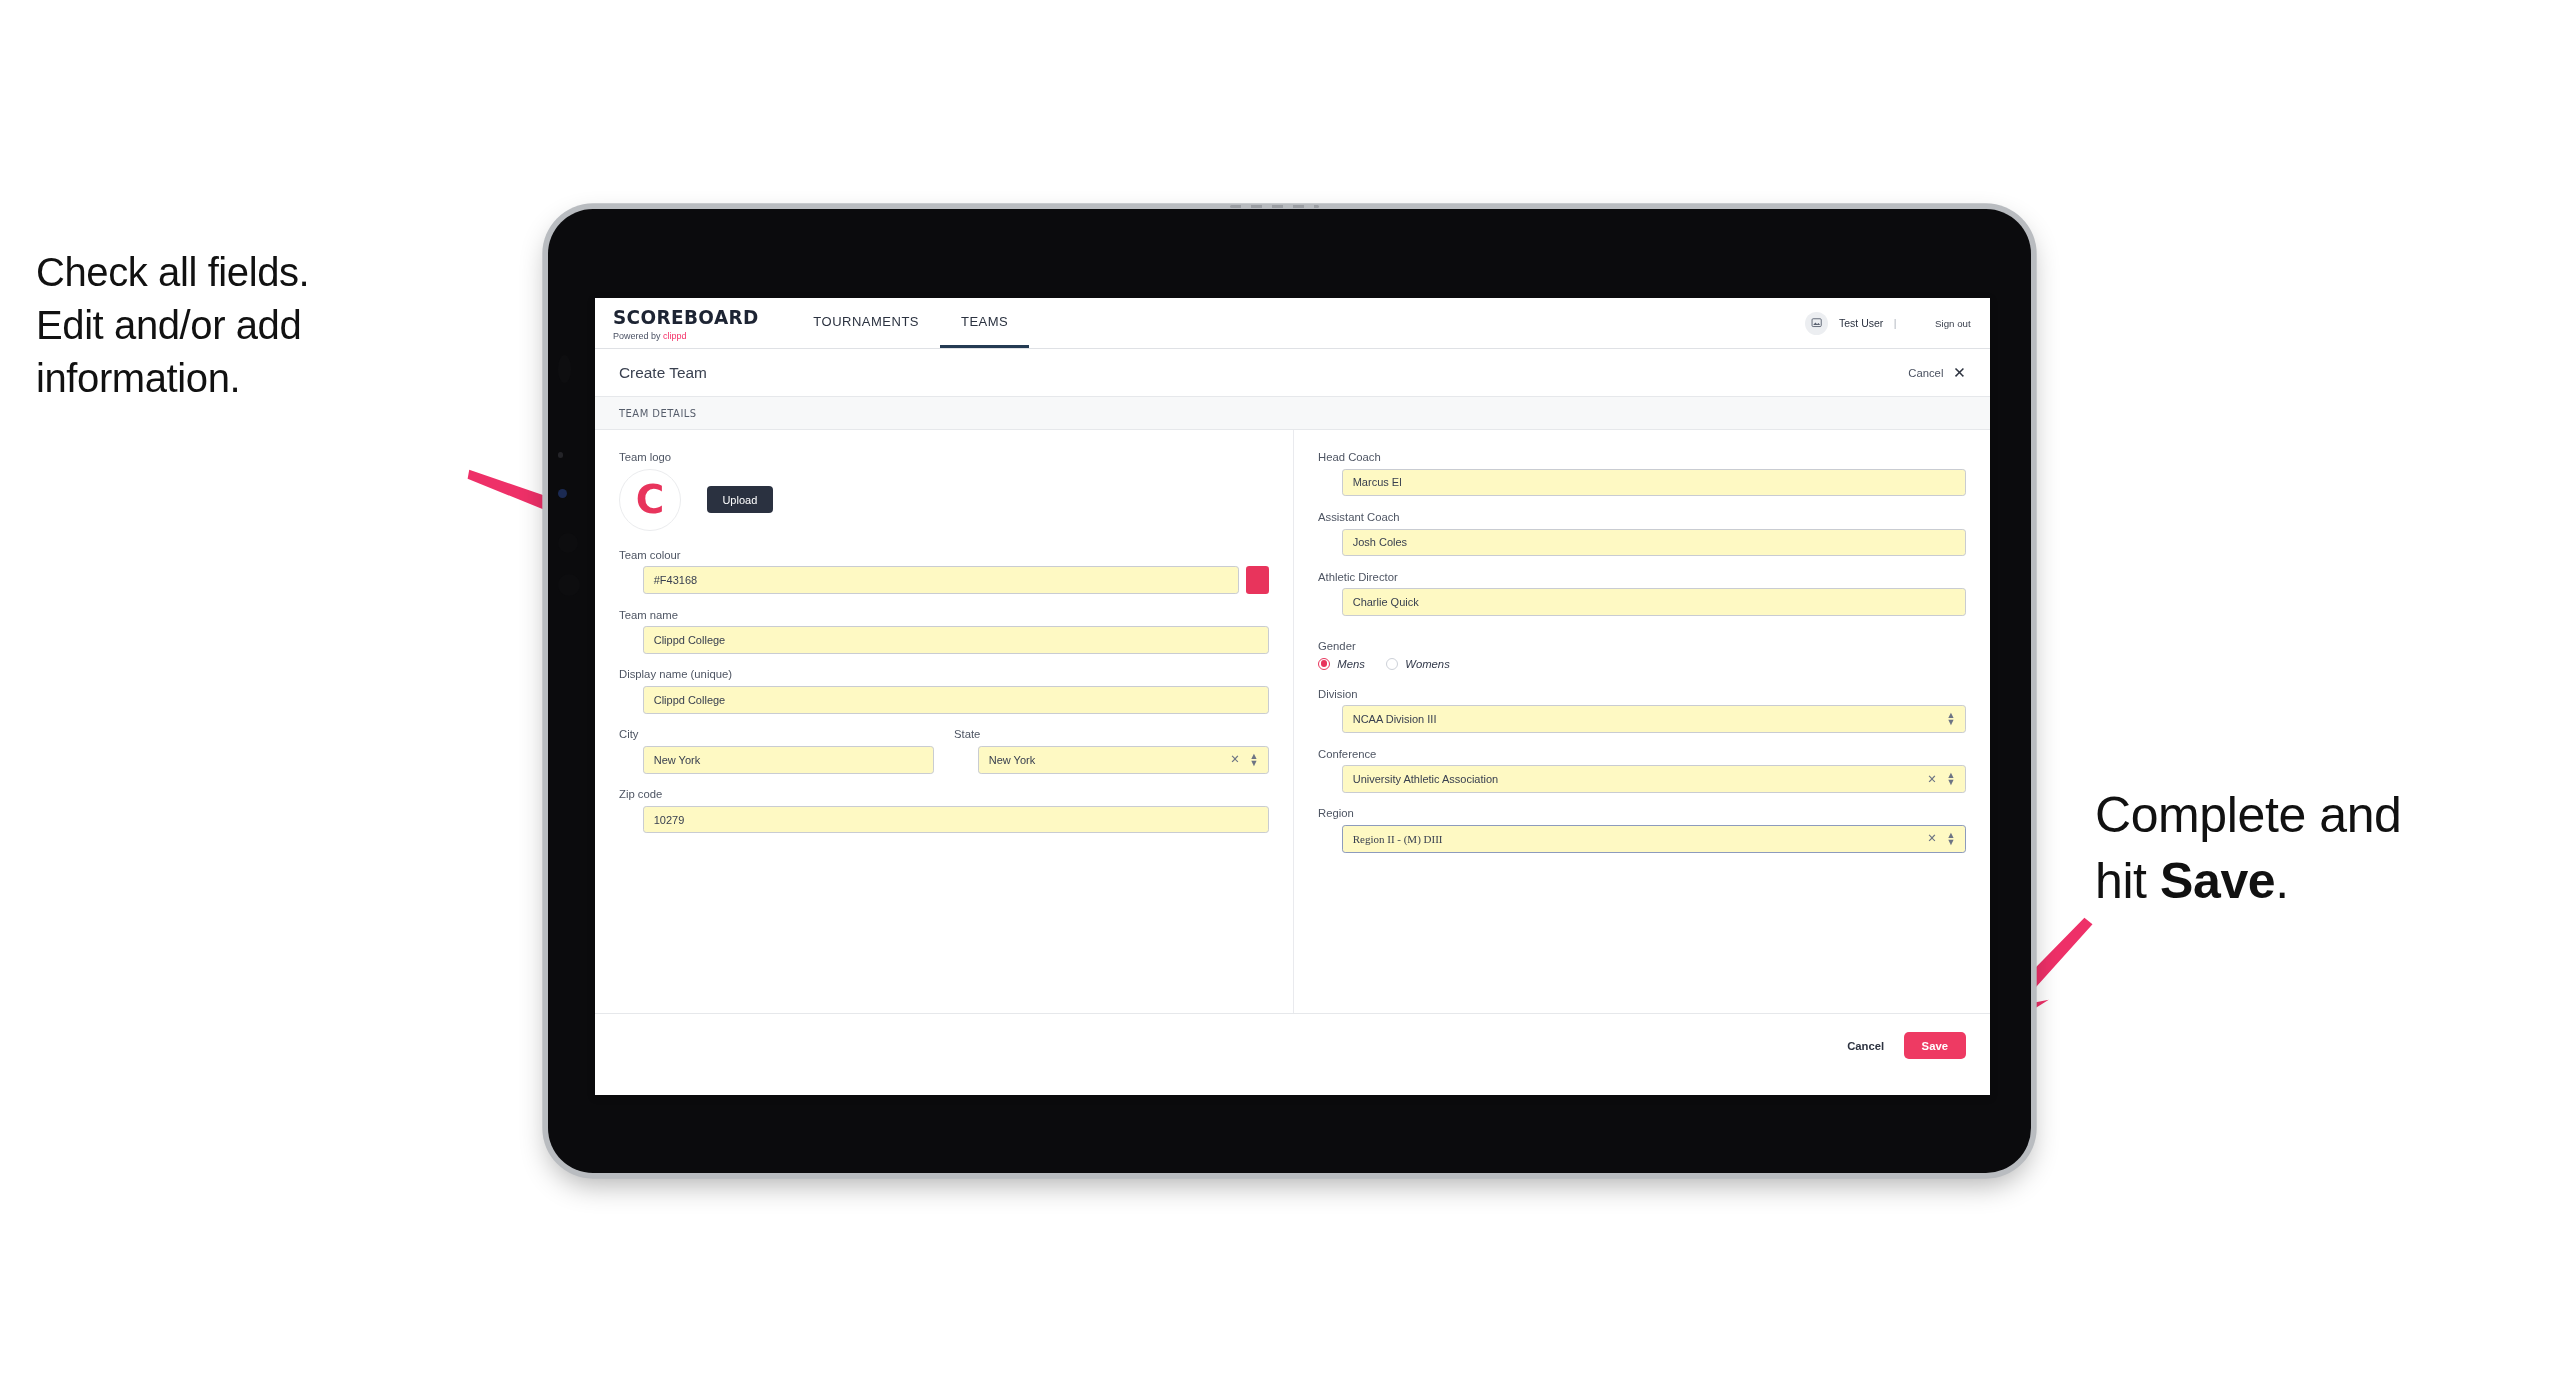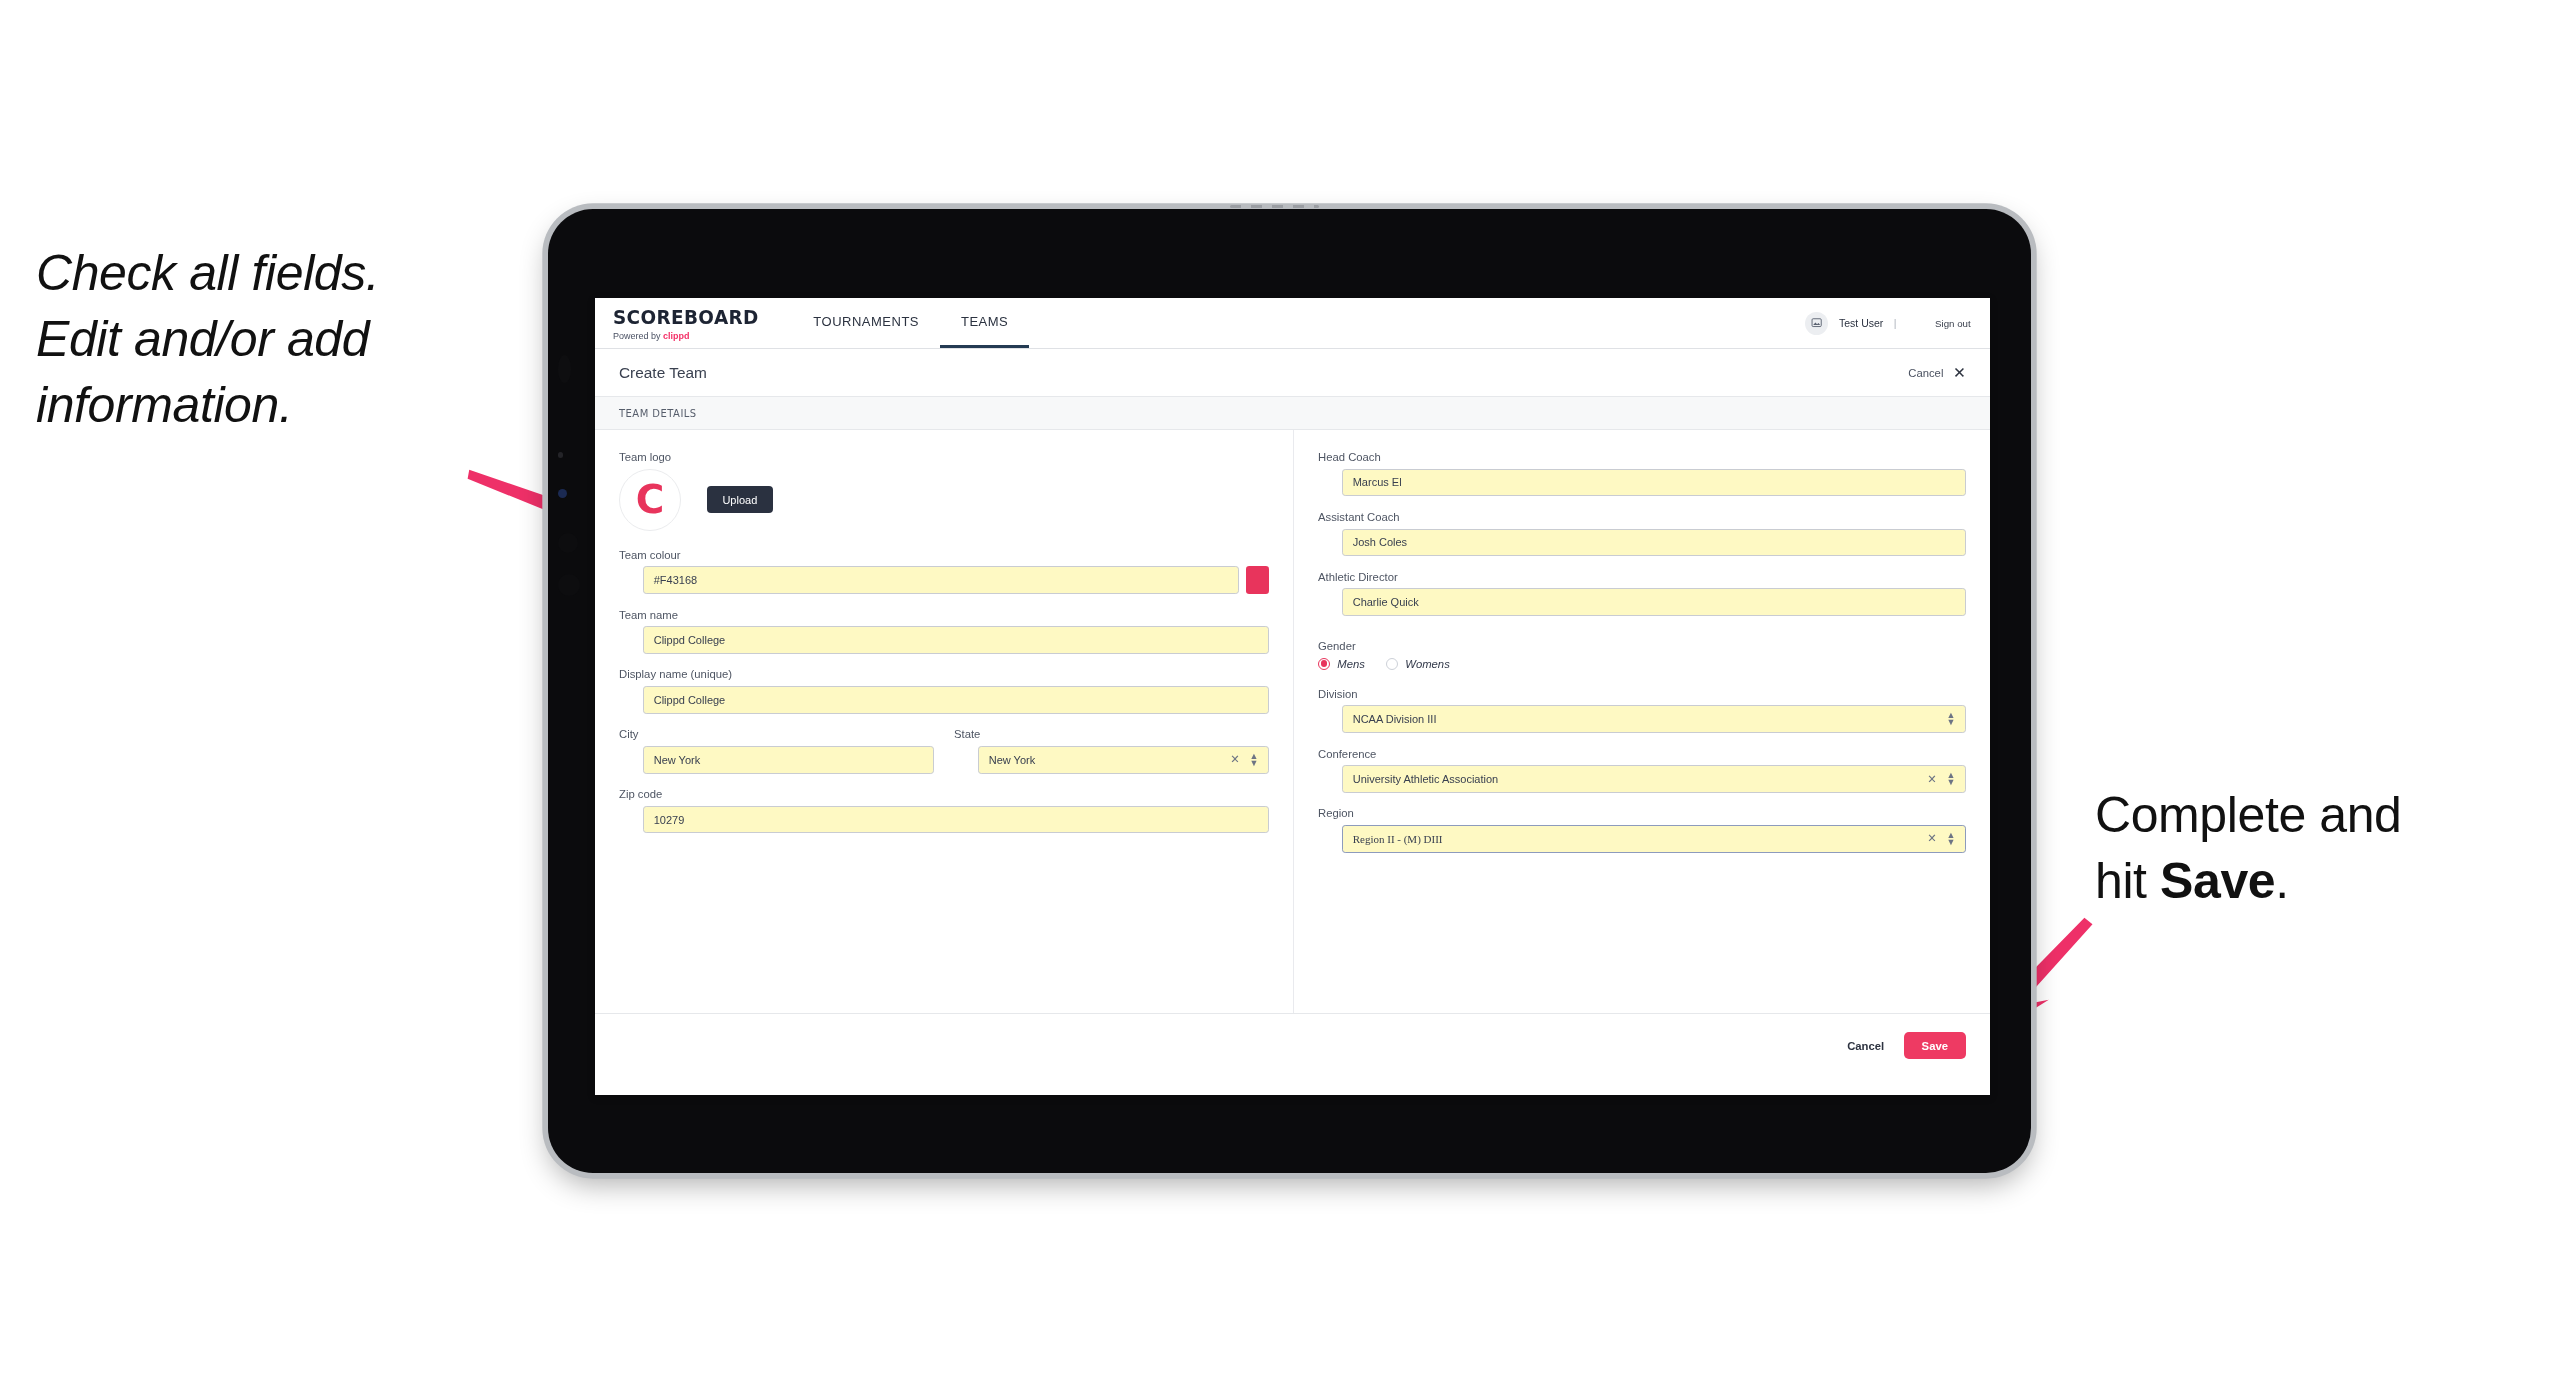--- a/index.html
+++ b/index.html
@@ -14,21 +14,21 @@
   
   .annot{
     position:absolute;
     color:#111111;
     font-family:"Liberation Sans", sans-serif;
     font-weight:400;
     line-height:1.32;
     letter-spacing:-0.4px;
     white-space:pre-line;
   }
-  #annot-left{ left:36px; top:240px; font-size:50px; width:486px;font-style:italic;}
+  #annot-left{ left:36px; top:246px; font-size:40px; width:486px;}
   #annot-right{ left:2095px; top:782px; font-size:50px; width:454px;}
   #annot-right b{font-weight:700;}
 
   .arrow{position:absolute;pointer-events:none;}
 
   
   #tablet{
     position:absolute;
     left:548px; top:209px;
     width:1483px; height:964px;
@@ -63,21 +63,21 @@
     height:50px;display:flex;align-items:stretch;
     background:#fff;border-bottom:0.8px solid #dfe1e5;
     position:relative;
   }
   .brand{display:flex;flex-direction:column;justify-content:center;padding:0 21px 0 18px;}
   .brand-main{
     font-size:20px;font-weight:700;color:#1d2433;letter-spacing:0.4px;
     font-family:"DejaVu Sans", sans-serif;transform:scaleX(.92);transform-origin:left;
   }
   .brand-sub{font-size:9px;color:#4a5163;margin-top:2.4px;}
-  .brand-sub .pk{color:#f43168;font-weight:700;}
+  .brand-sub .pk{color:#f43168;font-weight:400;}
   .nav-tab{
     display:flex;align-items:center;padding:0 21px;
     font-size:13px;color:#2b3240;letter-spacing:0.5px;cursor:pointer;
     border-bottom:3.2px solid transparent;
   }
   .nav-tab.active{border-bottom-color:#243b53;}
   .nav-right{margin-left:auto;display:flex;align-items:center;gap:10.5px;padding-right:19.4px;}
   .avatar{
     width:23px;height:23px;border-radius:50%;background:#eceef1;
     display:flex;align-items:center;justify-content:center;color:#5a6170;

